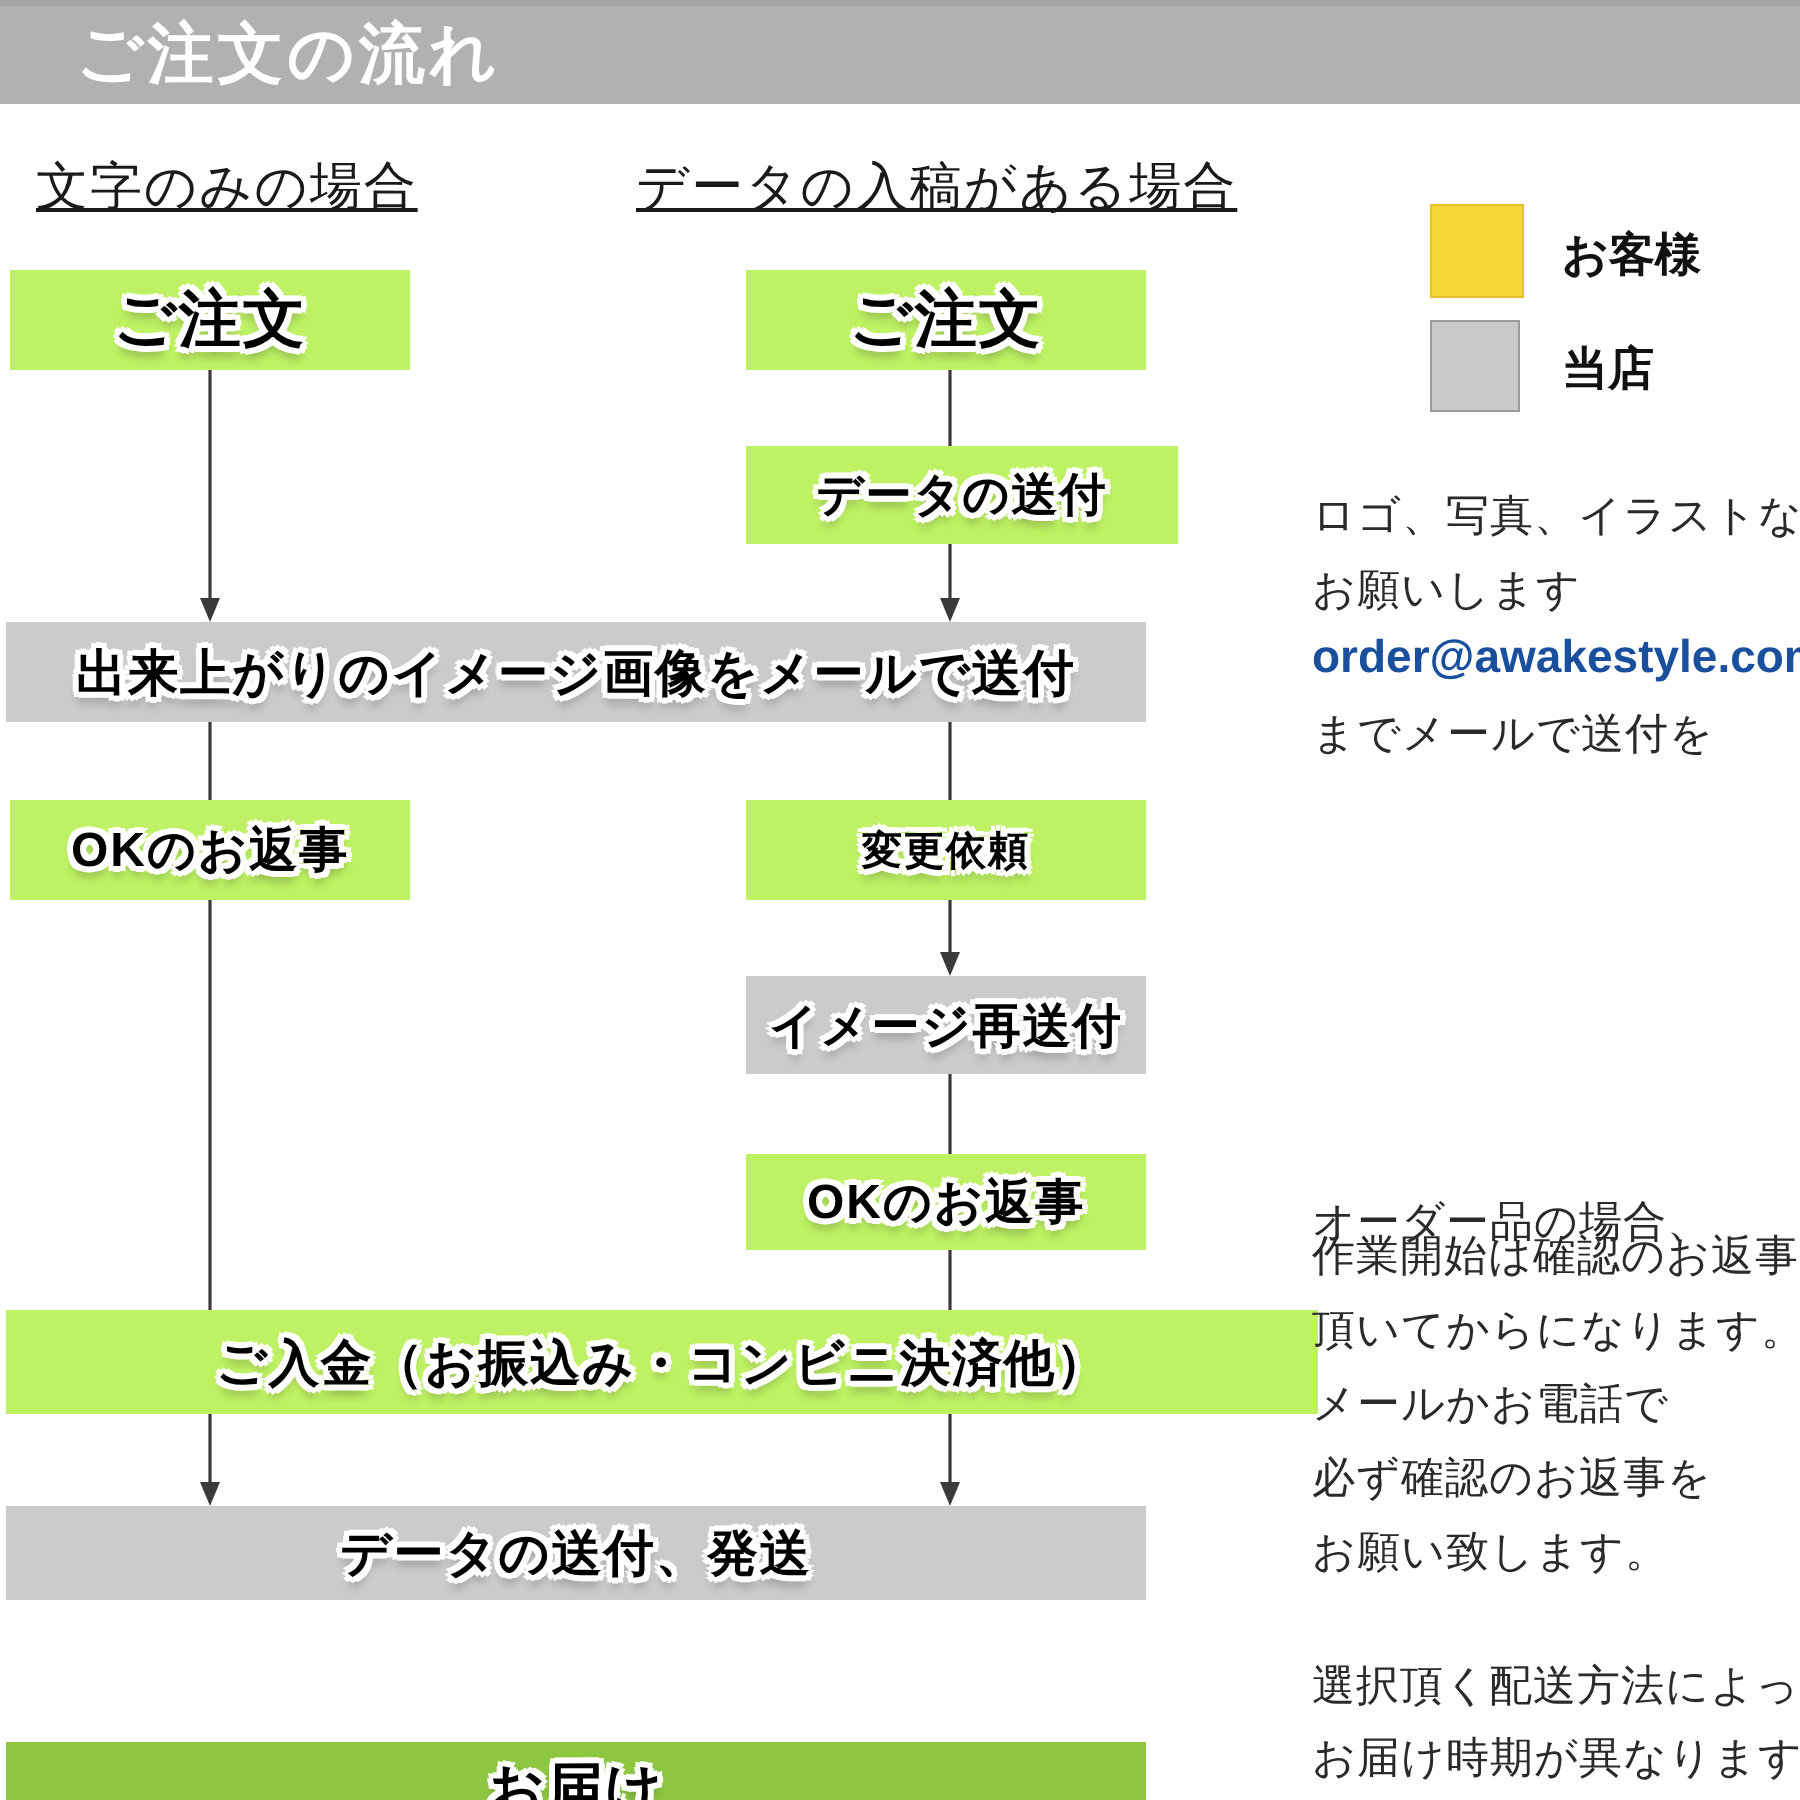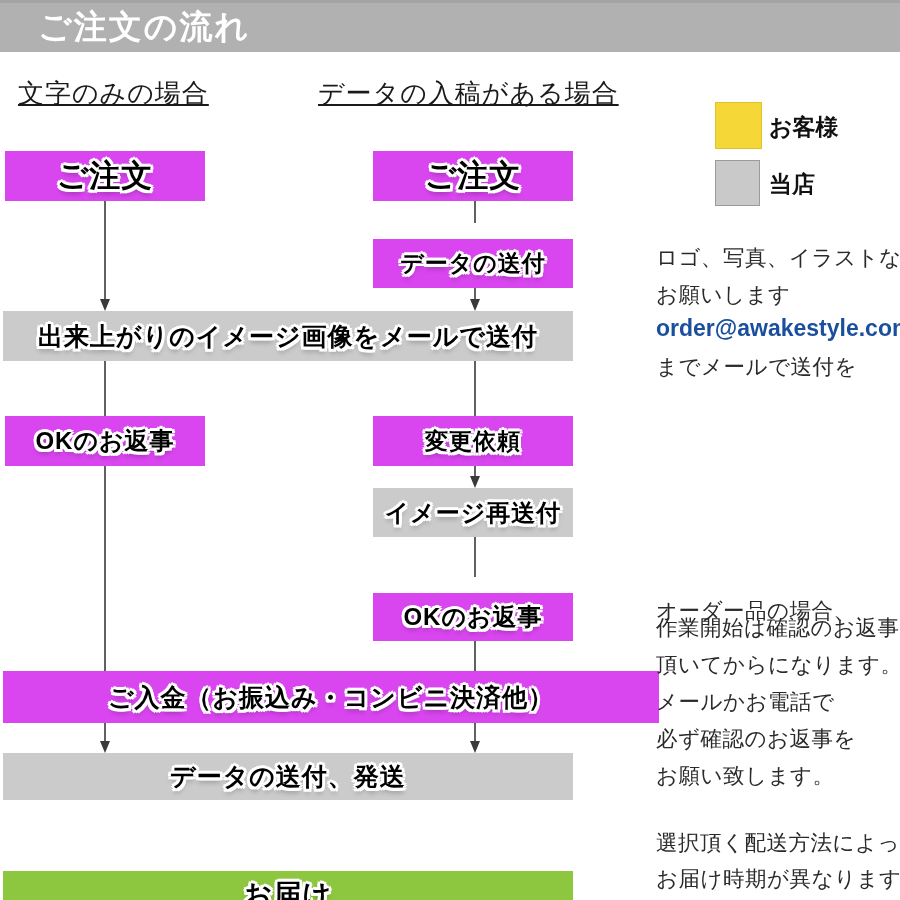--- a/index.html
+++ b/index.html
@@ -23,37 +23,37 @@
 
   
   .col-label{
     position:absolute;font-size:26px;color:#1a1a1a;letter-spacing:1px;z-index:3;white-space:nowrap;text-decoration:underline;
   }
 
   
   .legend-swatch{position:absolute;z-index:3;}
   .legend-swatch.yellow{background:#f5d838;border:1px solid #e3c22c;}
   .legend-swatch.gray{background:#c9c9c9;border:1px solid #9b9b9b;}
-  .legend-label{position:absolute;font-size:23px;font-weight:bold;color:#111;z-index:3;white-space:nowrap;}
+  .legend-label{position:absolute;font-size:23px;font-weight:bold;color:#111;z-index:3;white-space:nowrap;margin-left:12px;}
 
   
   svg.connectors{position:absolute;left:0;top:0;z-index:1;}
   svg.connectors line{stroke:#3a3a3a;stroke-width:1.6;}
   svg.connectors polygon{fill:#3a3a3a;}
 
   
   .box{
     position:absolute;z-index:2;display:flex;align-items:center;justify-content:center;
     font-weight:bold;color:#000;white-space:nowrap;letter-spacing:1px;
     text-shadow:
       -2.5px -2.5px 0 #fff, 2.5px -2.5px 0 #fff, -2.5px 2.5px 0 #fff, 2.5px 2.5px 0 #fff,
       -3px 0 0 #fff, 3px 0 0 #fff, 0 -3px 0 #fff, 0 3px 0 #fff,
       0 5px 5px rgba(0,0,0,0.3);
   }
-  .box.yellow{background:#d946ef;margin-top:16px;}
+  .box.yellow{background:#bef264;}
   .box.gray{background:#cbcbcb;}
   .box.green{background:#8dc63f;}
 
   
   .note-line{
     position:absolute;left:656px;font-size:21.5px;color:#2a2a2a;z-index:3;
     white-space:nowrap;letter-spacing:0.5px;
   }
   .note-line.email{color:#1a4f9e;font-weight:bold;font-size:23px;letter-spacing:0;}
 </style>
@@ -88,22 +88,22 @@
 
   <div class="legend-swatch yellow" style="left:715px;top:102px;width:45px;height:45px;"></div>
   <div class="legend-label" style="left:769px;top:112px;">お客様</div>
   <div class="legend-swatch gray" style="left:715px;top:160px;width:43px;height:44px;"></div>
   <div class="legend-label" style="left:769px;top:169px;">当店</div>
 
   <div class="box yellow" style="left:5px;top:135px;width:200px;height:50px;font-size:31px;">ご注文</div>
   <div class="box yellow" style="left:5px;top:400px;width:200px;height:50px;font-size:24px;">OKのお返事</div>
 
   <div class="box yellow" style="left:373px;top:135px;width:200px;height:50px;font-size:31px;">ご注文</div>
-  <div class="box yellow" style="left:373px;top:223px;width:200px;height:49px;font-size:23px;">データの送付</div>
-  <div class="box yellow" style="left:373px;top:400px;width:200px;height:50px;font-size:23px;">変更依頼</div>
+  <div class="box yellow" style="left:373px;top:223px;width:216px;height:49px;font-size:23px;">データの送付</div>
+  <div class="box yellow" style="left:373px;top:400px;width:200px;height:50px;font-size:20px;">変更依頼</div>
   <div class="box gray" style="left:373px;top:488px;width:200px;height:49px;font-size:24px;">イメージ再送付</div>
   <div class="box yellow" style="left:373px;top:577px;width:200px;height:48px;font-size:24px;">OKのお返事</div>
 
   <div class="box gray" style="left:3px;top:311px;width:570px;height:50px;font-size:25px;">出来上がりのイメージ画像をメールで送付</div>
   <div class="box yellow" style="left:3px;top:655px;width:656px;height:52px;font-size:25px;">ご入金（お振込み・コンビニ決済他）</div>
   <div class="box gray" style="left:3px;top:753px;width:570px;height:47px;font-size:25px;">データの送付、発送</div>
   <div class="box green" style="left:3px;top:871px;width:570px;height:48px;font-size:28px;">お届け</div>
 
   <div class="note-line" style="top:243px;">ロゴ、写真、イラストなど</div>
   <div class="note-line" style="top:280px;">お願いします</div>

